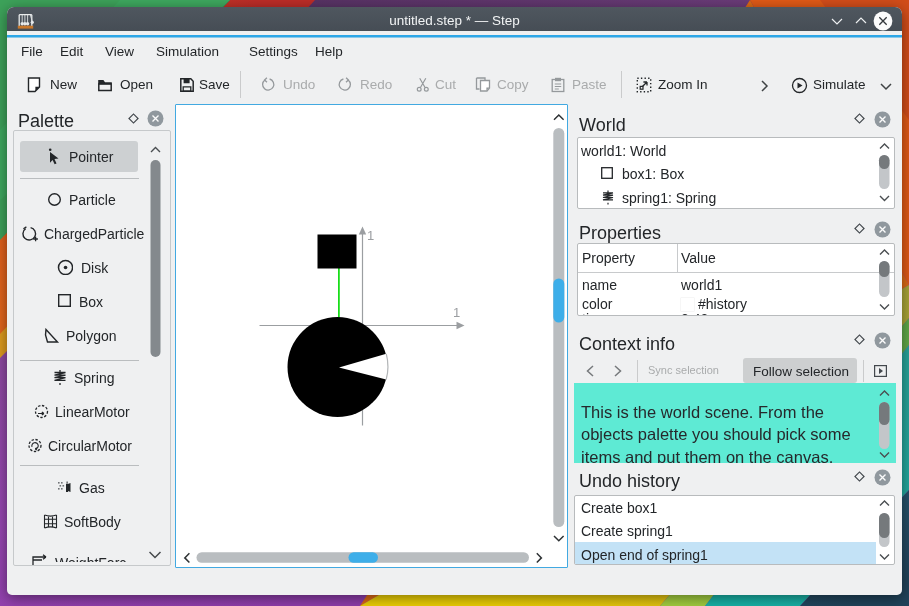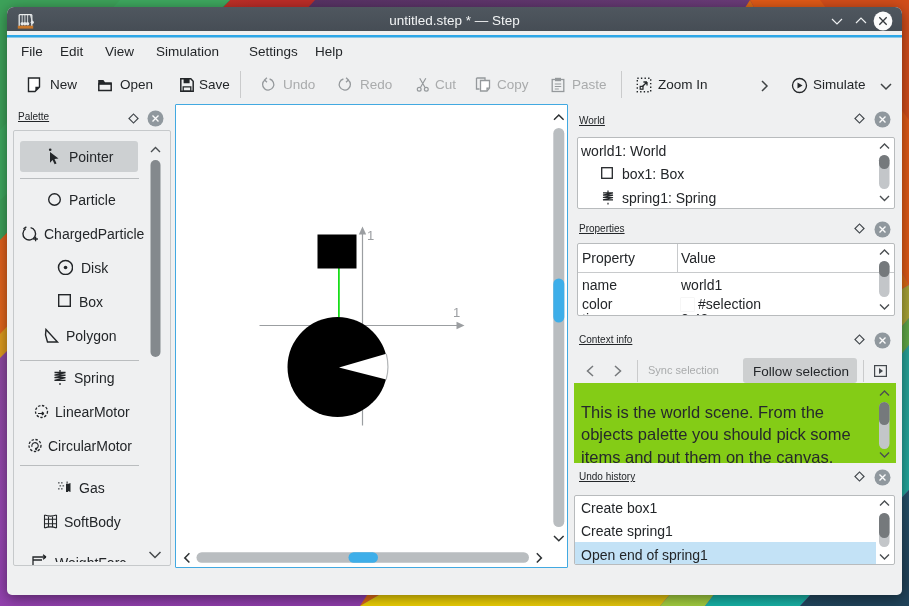--- a/index.html
+++ b/index.html
@@ -14,21 +14,21 @@
               background:linear-gradient(#4f575f,#464d55); }
   #title { position:absolute; left:0; top:6px; width:895px; text-align:center;
            color:#f2f4f5; font-size:13.5px; }
   #accent { position:absolute; left:0; top:28px; width:895px; height:2.5px; background:linear-gradient(#2da7e8 60%, #cfe2ea); }
   #menubar { position:absolute; left:0; top:30px; width:895px; height:29px; }
   #menubar span { position:absolute; top:7px; font-size:13.5px; }
   #toolbar { position:absolute; left:0; top:59px; width:895px; height:38px; }
   .tbtxt { position:absolute; top:11px; font-size:13.5px; }
   .tsep { position:absolute; top:5px; width:1px; height:27px; background:#cacbcc; }
   .dis { color:#a9abac; }
-  .dock-title { position:absolute; font-size:10px; color:#232629;text-decoration:underline; }
+  .dock-title { position:absolute; font-size:18px; color:#232629; }
   .frame { position:absolute; background:#fff; border:1px solid #b8bbbd; border-radius:2px; }
   .rowtxt { position:absolute; font-size:14px; }
   svg.abs { position:absolute; }
 </style>
 </head>
 <body>
 <div id="screen">
 <svg id="wallpaper" width="909" height="606" viewBox="0 0 909 606">
   <defs>
     <linearGradient id="purg" x1="0" y1="0" x2="0.3" y2="1">
@@ -347,21 +347,21 @@
     </svg>
     <div class="frame" style="left:570px;top:236px;width:318px;height:73px;overflow:hidden">
       <div style="position:absolute;left:98.5px;top:0;width:1px;height:28px;background:#c8cacc"></div>
       <div style="position:absolute;left:0;top:28px;width:318px;height:1px;background:#c8cacc"></div>
       <span class="rowtxt" style="left:4px;top:6px">Property</span>
       <span class="rowtxt" style="left:103px;top:6px">Value</span>
       <span class="rowtxt" style="left:4px;top:33px">name</span>
       <span class="rowtxt" style="left:103px;top:33px">world1</span>
       <span class="rowtxt" style="left:4px;top:52px">color</span>
       <div style="position:absolute;left:103px;top:54px;width:13px;height:13px;background:#fff;box-shadow:0 0 0 0.5px #ededee"></div>
-      <span class="rowtxt" style="left:120px;top:52px">#selection</span>
+      <span class="rowtxt" style="left:120px;top:52px">#history</span>
       <span class="rowtxt" style="left:4px;top:67px">time</span>
       <span class="rowtxt" style="left:103px;top:67px">2.42</span>
     </div>
     <svg class="abs" style="left:871px;top:239px" width="13" height="67" viewBox="0 0 13 67">
       <polyline points="2,8.5 6.5,4 11,8.5" stroke="#4a4e51" stroke-width="1.4" fill="none"></polyline>
       <rect x="1" y="15" width="10.5" height="36" rx="5.2" fill="#c3c6c9"></rect>
       <rect x="1" y="15" width="10.5" height="16" rx="5.2" fill="#75797c"></rect>
       <polyline points="2,58.5 6.5,63 11,58.5" stroke="#4a4e51" stroke-width="1.4" fill="none"></polyline>
     </svg>
 
@@ -379,21 +379,21 @@
     </svg>
     <div style="position:absolute;left:630px;top:353px;width:1px;height:22px;background:#cacbcc"></div>
     <span style="position:absolute;left:641px;top:357px;font-size:11px" class="dis">Sync selection</span>
     <div style="position:absolute;left:736px;top:351px;width:114px;height:25px;background:#cdcfd0;border-radius:3px"></div>
     <span style="position:absolute;left:746px;top:357px;font-size:13.5px">Follow selection</span>
     <div style="position:absolute;left:856px;top:353px;width:1px;height:22px;background:#cacbcc"></div>
     <svg class="abs" style="left:867px;top:358px" width="13" height="12" viewBox="0 0 13 12">
       <rect x="0.6" y="0.6" width="11.8" height="10.8" fill="none" stroke="#43484d" stroke-width="1.2"></rect>
       <path d="M5 3 l4 3 l-4 3 z" fill="#43484d"></path>
     </svg>
-    <div style="position:absolute;left:566.5px;top:376px;width:322px;height:80px;background:#84cc16;overflow:hidden">
+    <div style="position:absolute;left:566.5px;top:376px;width:322px;height:80px;background:#5eead4;overflow:hidden">
       <div style="position:absolute;left:7.5px;top:17.5px;width:310px;font-size:16.5px;line-height:22.5px;color:#26292c;white-space:nowrap">This is the world scene. From the<br>objects palette you should pick some<br>items and put them on the canvas.</div>
     </div>
     <svg class="abs" style="left:871px;top:380px" width="13" height="74" viewBox="0 0 13 74">
       <polyline points="2,8.5 6.5,4 11,8.5" stroke="#4a4e51" stroke-width="1.4" fill="none"></polyline>
       <rect x="1" y="15" width="10.5" height="47" rx="5.2" fill="#c3c6c9"></rect>
       <rect x="1" y="15" width="10.5" height="23" rx="5.2" fill="#75797c"></rect>
       <polyline points="2,65.5 6.5,70 11,65.5" stroke="#4a4e51" stroke-width="1.4" fill="none"></polyline>
     </svg>
 
     <div class="dock-title" style="left:572px;top:464px">Undo history</div>

